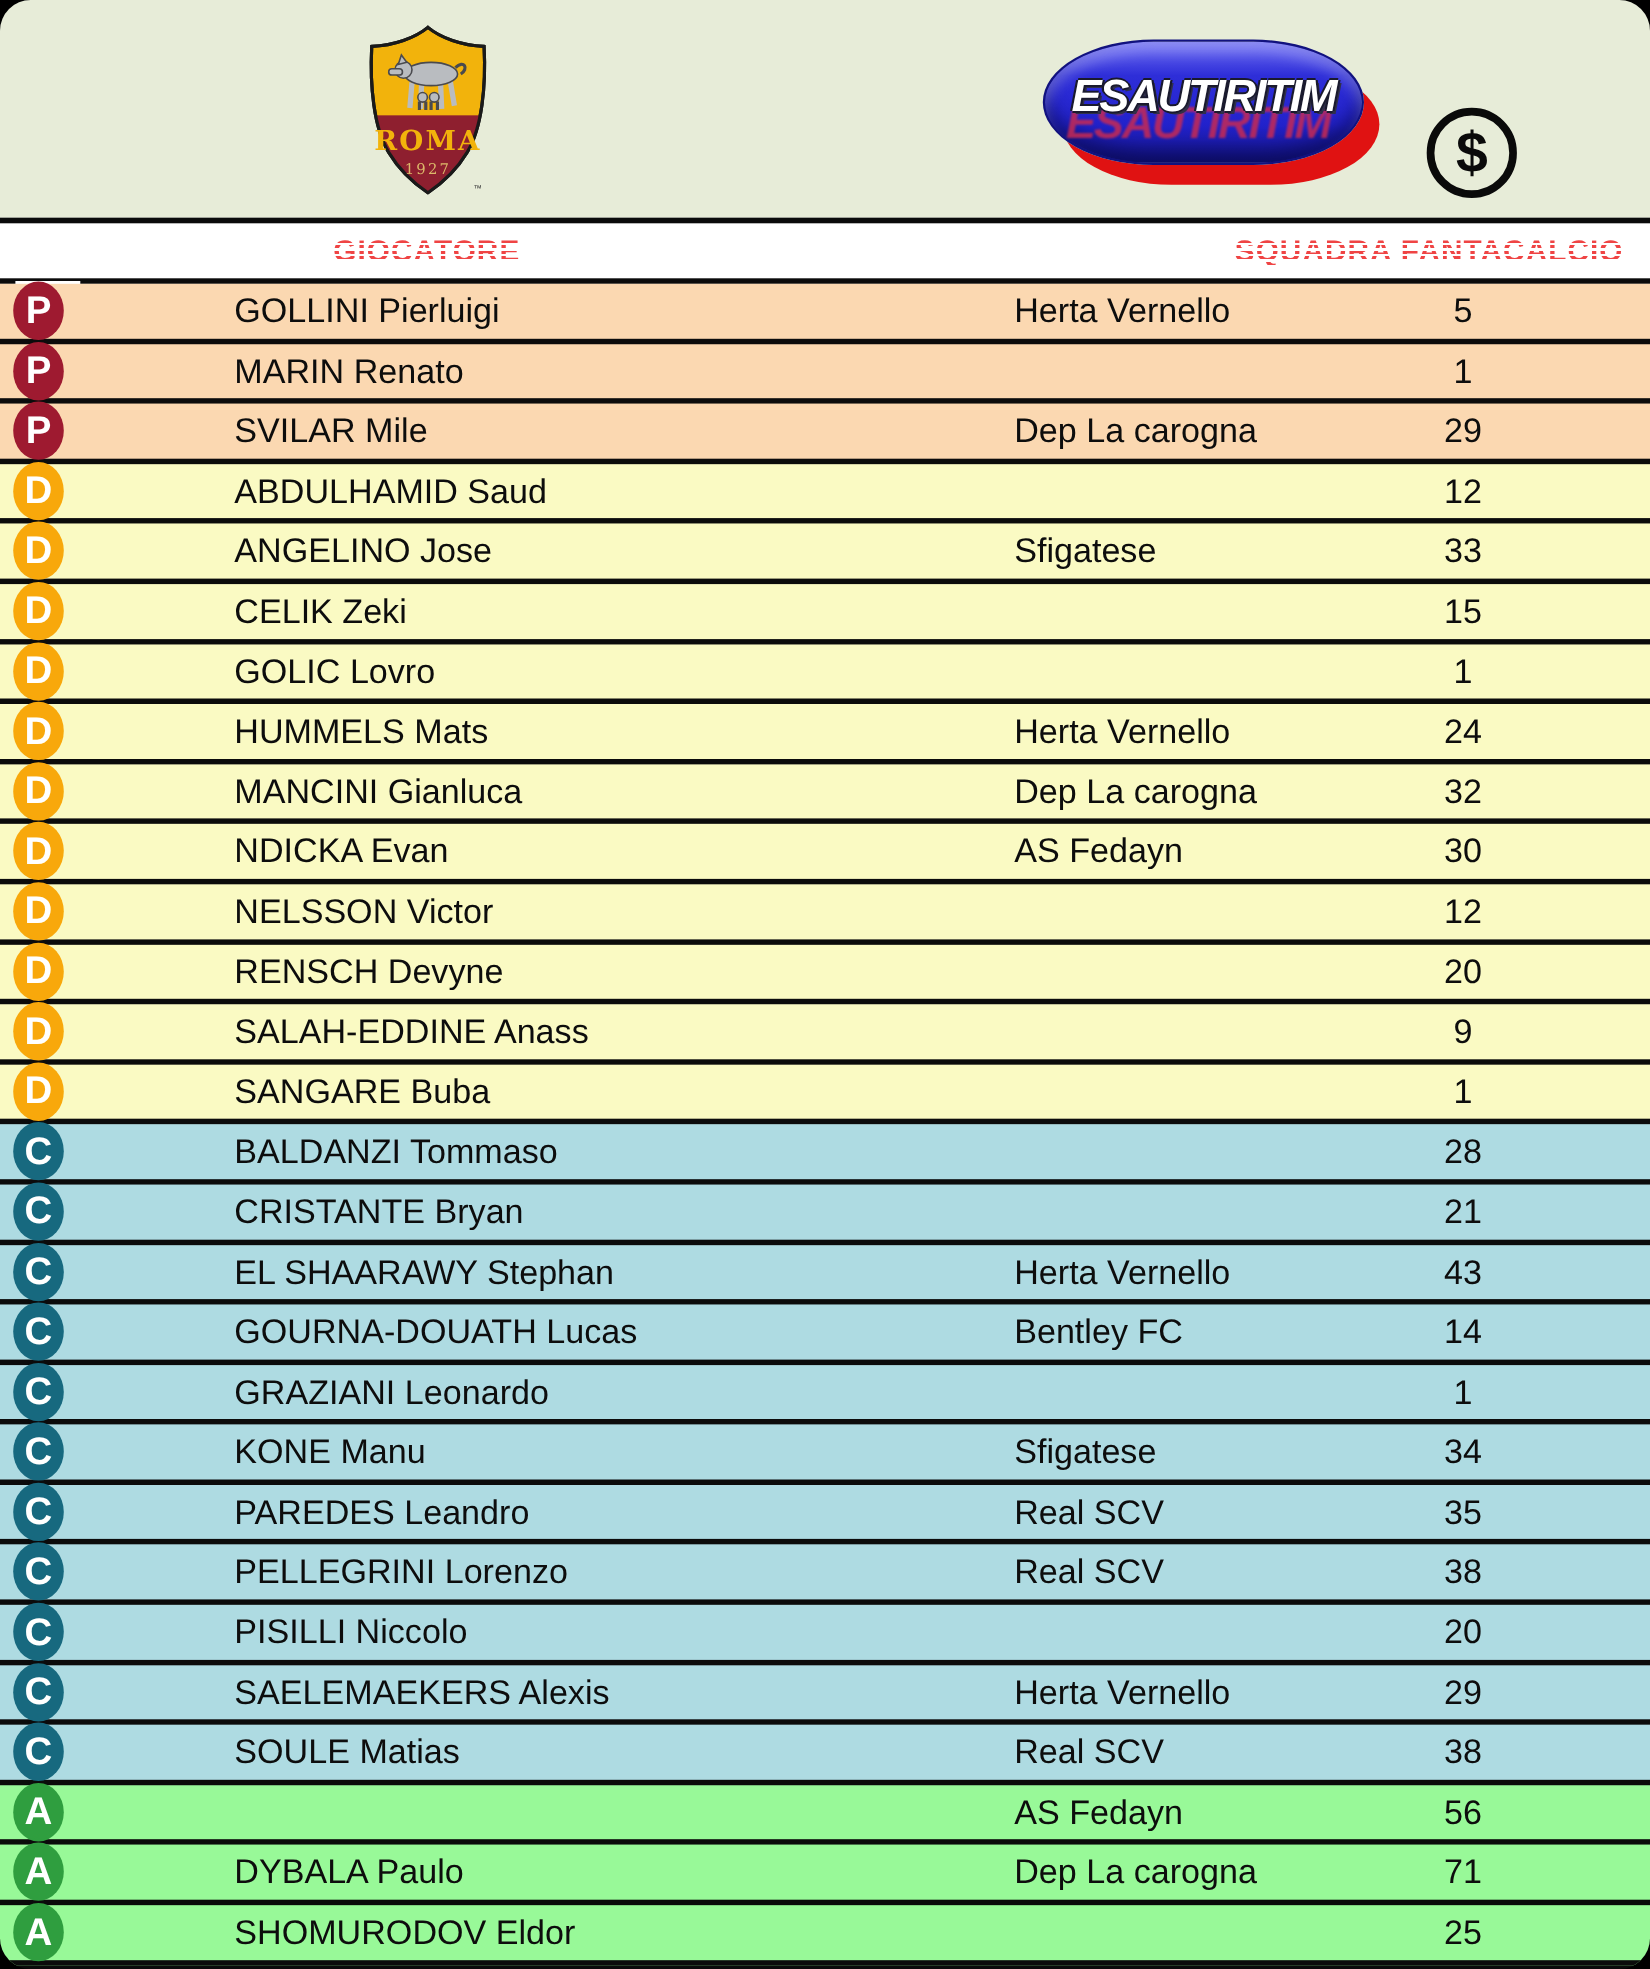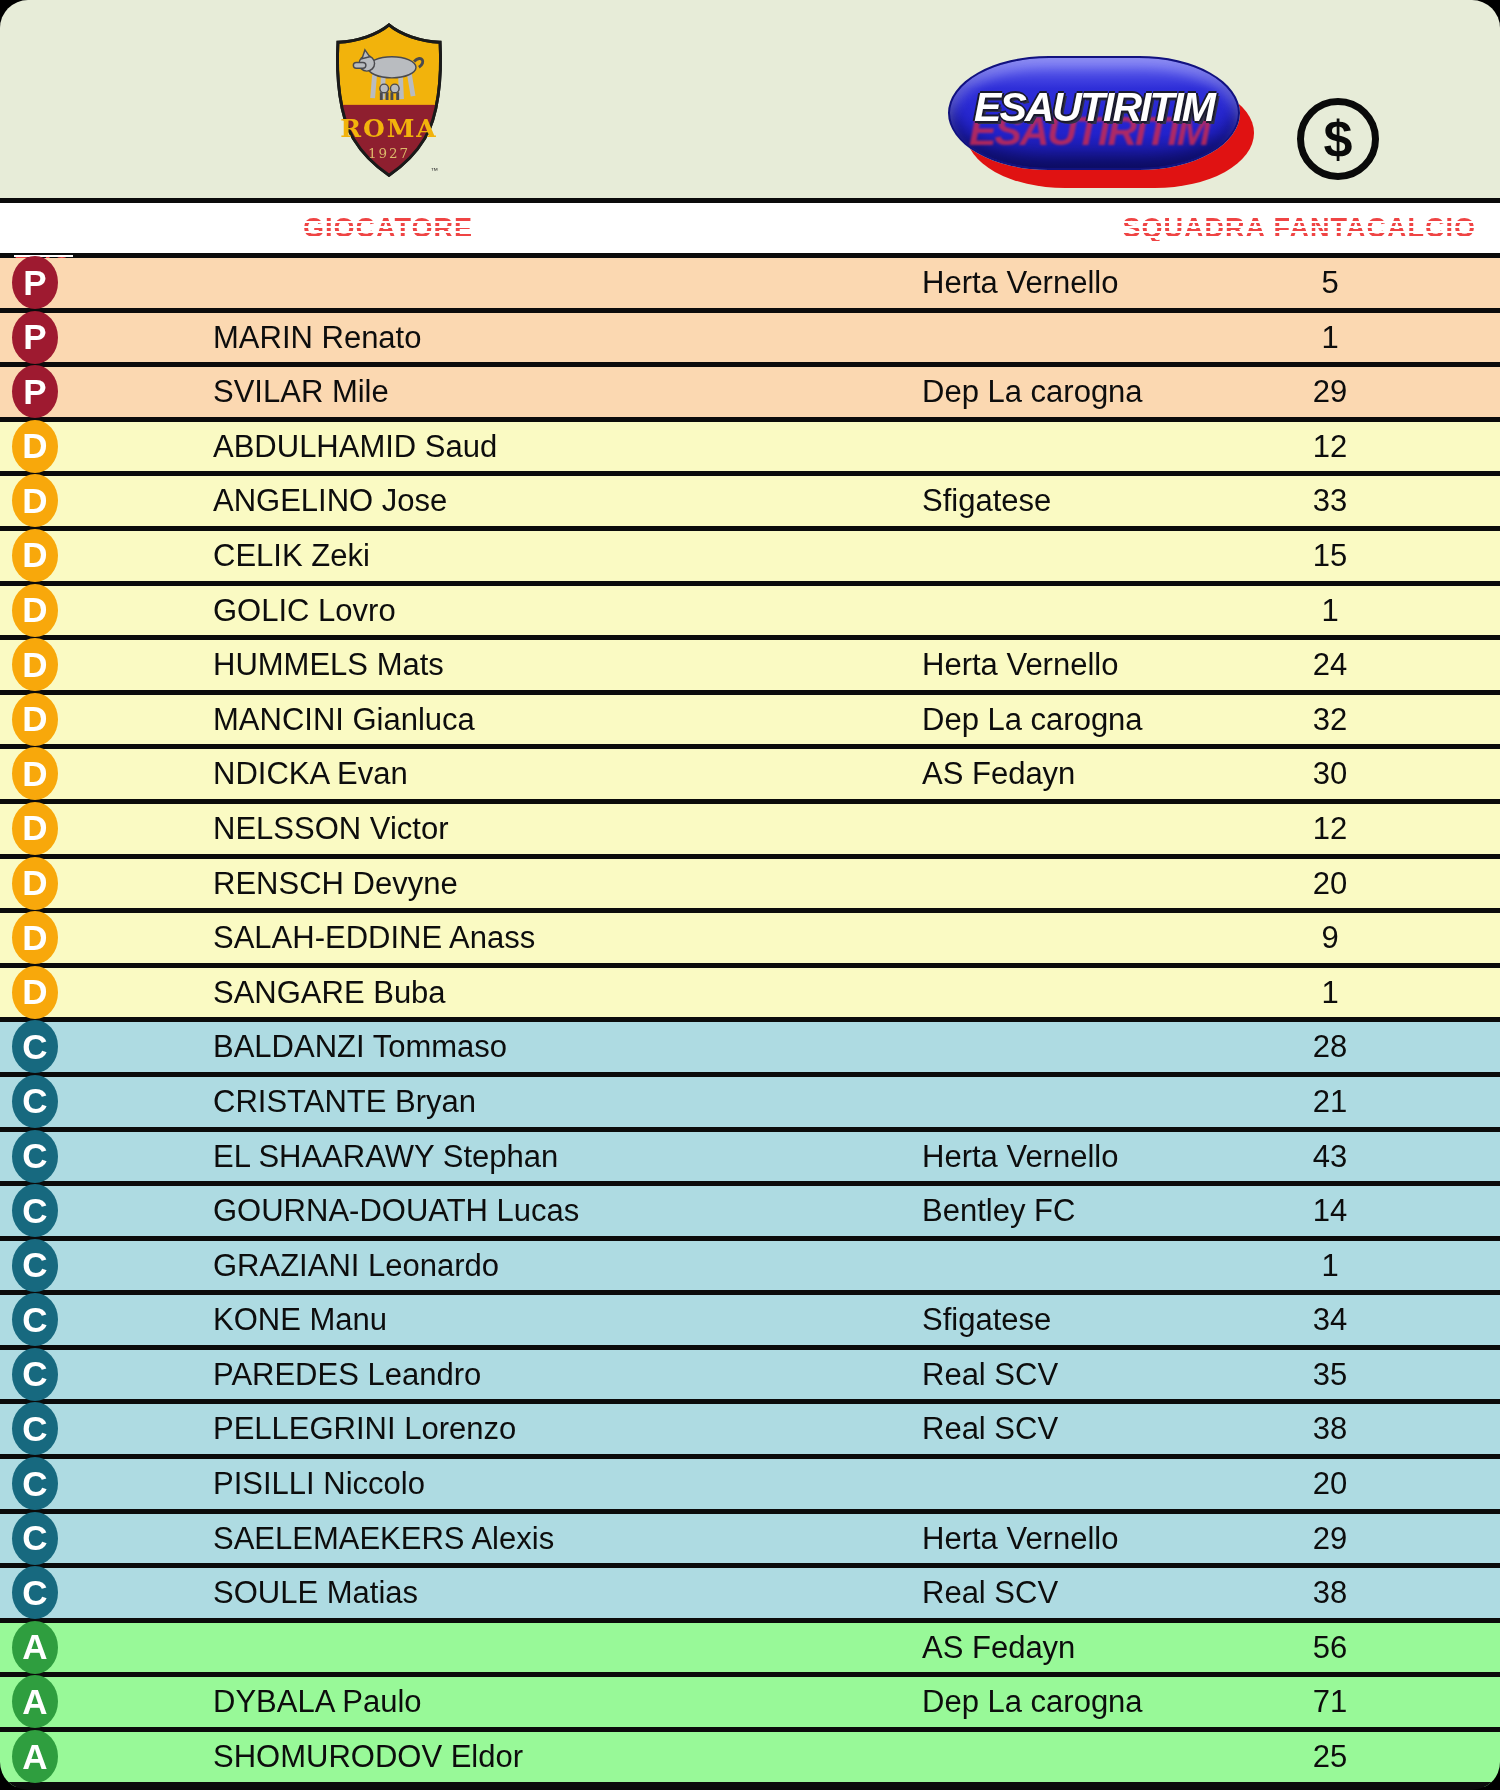--- a/index.html
+++ b/index.html
@@ -4,21 +4,21 @@
 <style>
   html,body{margin:0;padding:0;background:#000;}
   body{width:1500px;height:1790px;font-family:"Liberation Sans",sans-serif;}
   .card{position:relative;width:1500px;height:1790px;border-radius:28px;overflow:hidden;background:#0a0a0a;}
 
   
   .header{position:relative;height:198px;background:#e7ecd8;}
 
   .crest{position:absolute;left:330px;top:22px;width:118px;height:158px;}
 
-  .brand{position:absolute;left:948px;top:36px;width:312px;height:126px;margin-top:20px;}
+  .brand{position:absolute;left:948px;top:36px;width:312px;height:126px;}
   .brand-shape{position:absolute;left:0;top:0;width:288px;height:110px;
     background:linear-gradient(180deg,#6a6af4 0%,#2e2ed8 28%,#2222cc 68%,#15158f 100%);
     border:2px solid #12127e;border-radius:38% / 55%;
     box-shadow:16px 20px 0 -2px #e01212, inset 0 10px 12px rgba(255,255,255,.25), inset 0 -12px 16px rgba(0,0,40,.45);}
   .brand-text,.brand-text-echo{position:absolute;left:0;width:292px;text-align:center;
     font-weight:bold;font-style:italic;font-size:41px;letter-spacing:-2px;white-space:nowrap;}
   .brand-text{top:28px;color:#fff;z-index:2;
     text-shadow:2px 0 0 #1a1a2e,-2px 0 0 #1a1a2e,0 2px 0 #1a1a2e,0 -2px 0 #1a1a2e,3px 3px 0 #30304a;}
   .brand-text-echo{top:52px;left:-5px;color:#c62a55;opacity:.85;z-index:1;filter:blur(1px);}
 
@@ -93,20 +93,21 @@
   <div class="thead">
     <span class="col-label col-ruo striped">RUO</span>
     <span class="col-label col-giocatore striped">GIOCATORE</span>
     <span class="col-label col-squadra striped">SQUADRA FANTACALCIO</span>
     
   </div>
 
   <div class="tbody">
       <div class="row" style="background: rgb(251, 216, 177);">
     <span class="badge" style="background: rgb(158, 26, 48);">P</span>
+    <span class="player">GOLLINI Pierluigi</span>
     <span class="team">Herta Vernello</span>
     <span class="param">5</span>
   </div>
       <div class="row" style="background: rgb(251, 216, 177);">
     <span class="badge" style="background: rgb(158, 26, 48);">P</span>
     <span class="player">MARIN Renato</span>
     <span class="team"></span>
     <span class="param">1</span>
   </div>
       <div class="row" style="background: rgb(251, 216, 177);">

